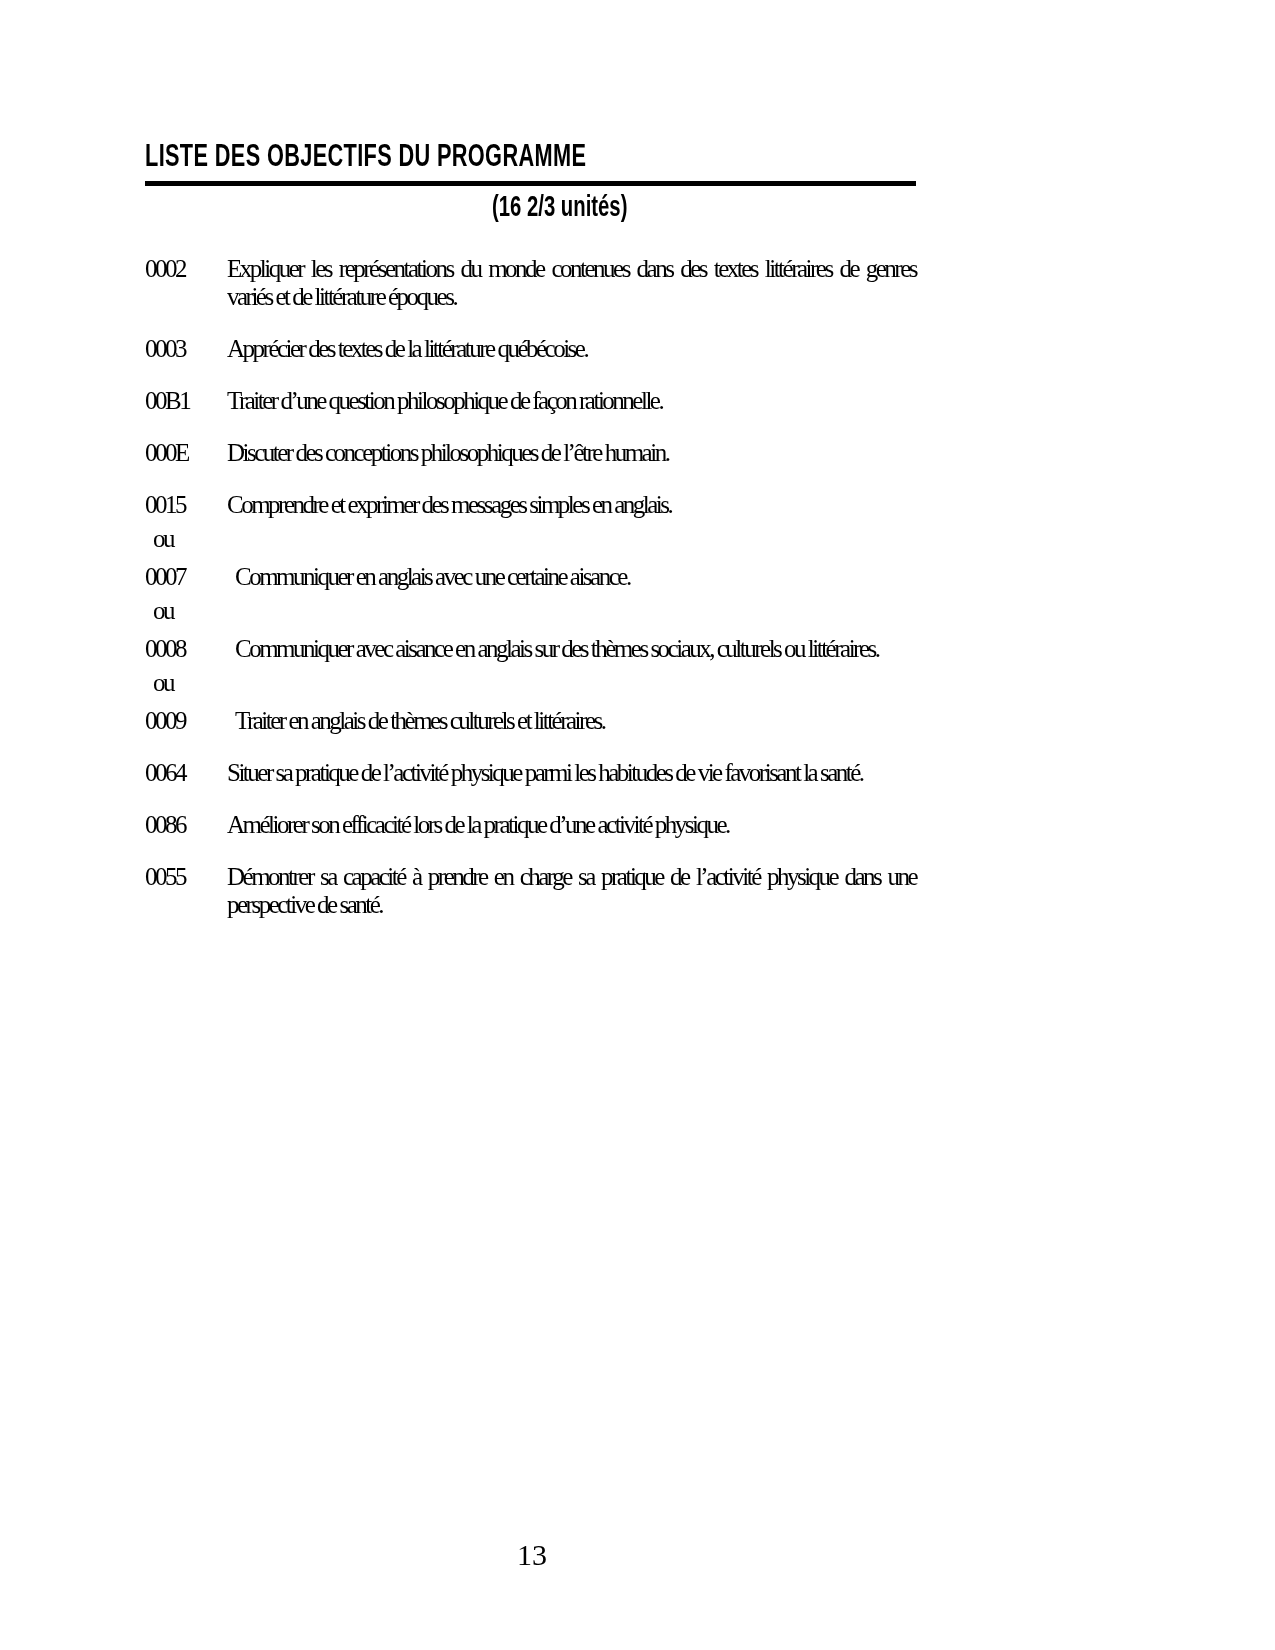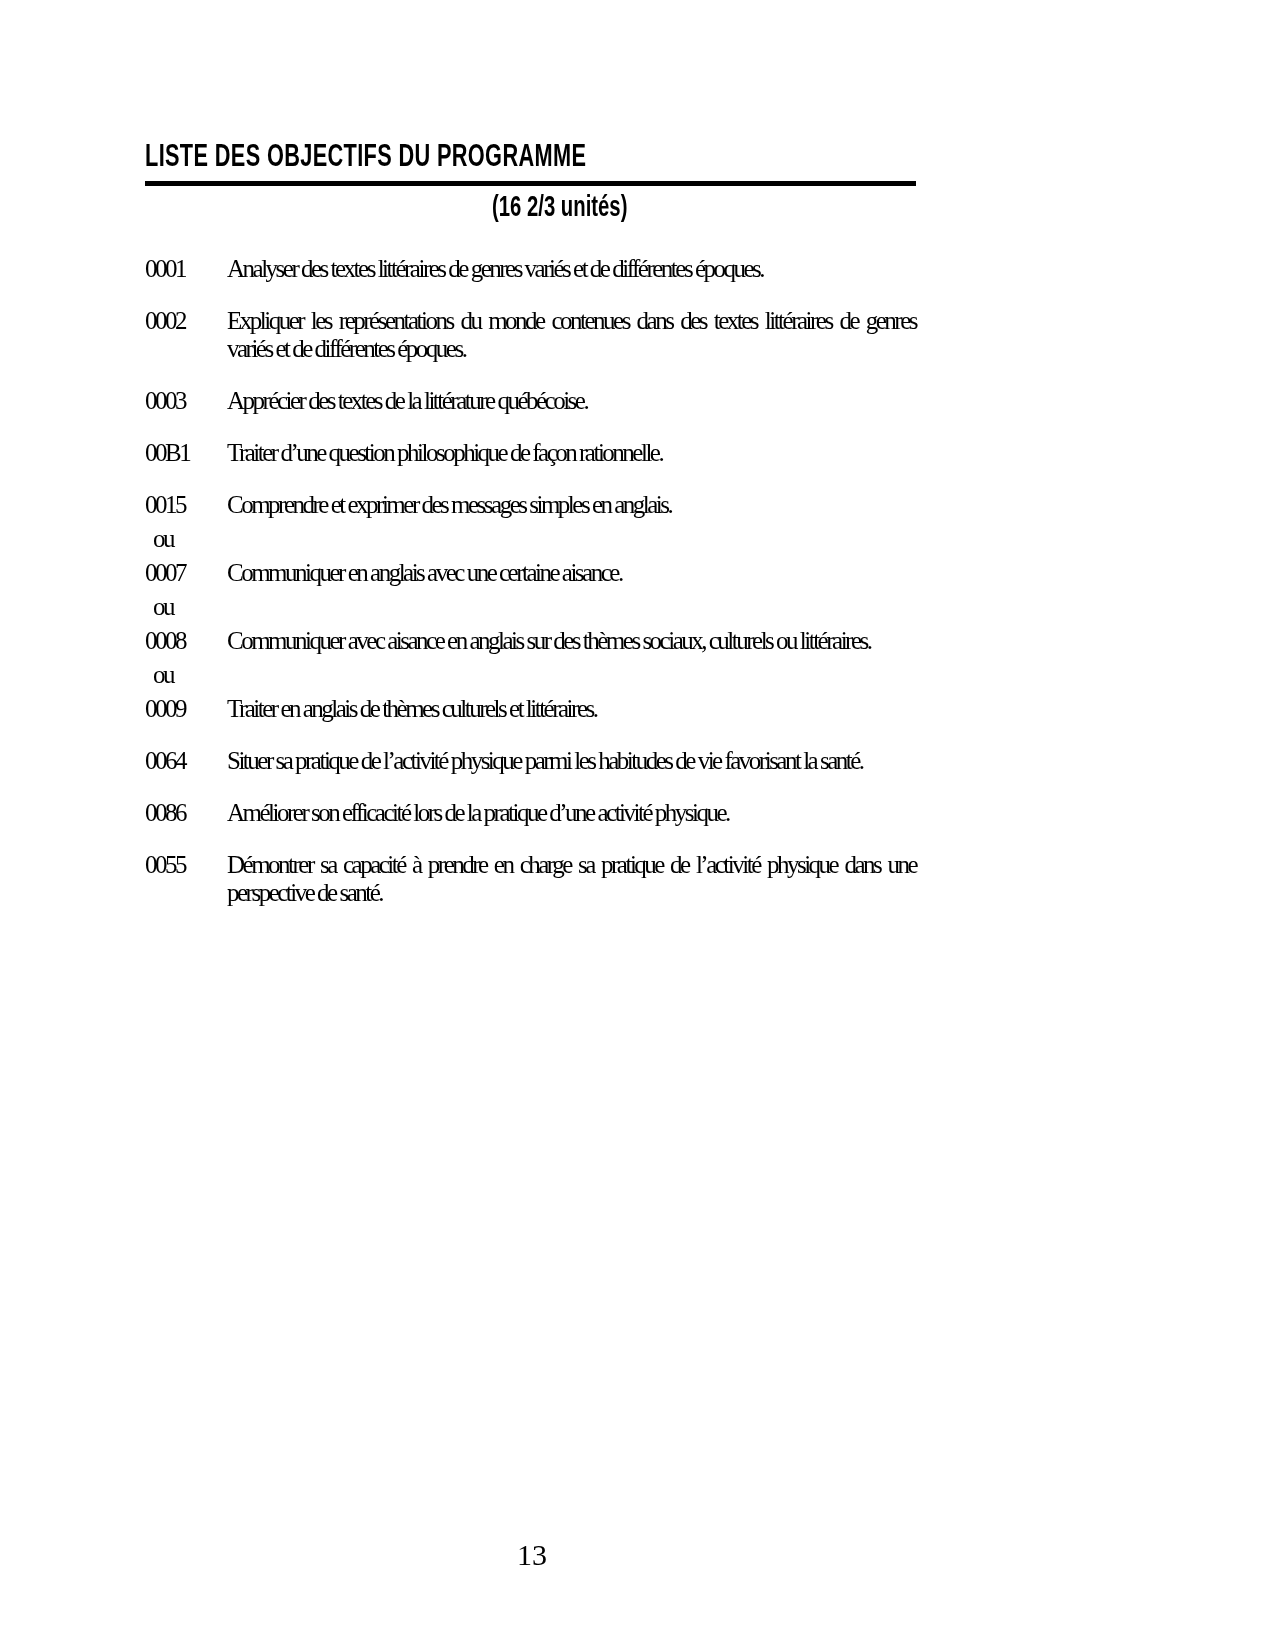--- a/index.html
+++ b/index.html
@@ -65,21 +65,21 @@
   }
 
   .objectives {
     margin-top: 0;
     padding-top: 10px;
     font-size: 25px;
     letter-spacing: -0.1em;
   }
   .row { display: flex; }
   .row.obj { margin-top: 24px; line-height: 28px; }
-  .row.obj.tight { margin-top: 0; }
+  .row.obj.tight { margin-top: 12px; gap: 8px; }
   .row.or { margin: 8px; line-height: 24px; }
   .code { width: 82px; flex: none; }
   .objtext {
     width: 900px;
     text-align: justify;
     text-justify: inter-word;
   }
 
   .page-number {
     position: absolute;
@@ -104,34 +104,34 @@
 
     <div class="rule"></div>
 
 
     <div class="units">
       <span class="scale">(16 2/3 unités)</span>
     </div>
 
     <div class="objectives" id="objectives-list">
         <div class="row obj">
-          <div class="code">0001</div>
-          <div class="objtext">Analyser des textes littéraires de genres variés et de différentes époques.</div>
-        </div>
-        <div class="row obj">
           <div class="code">0002</div>
-          <div class="objtext">Expliquer les représentations du monde contenues dans des textes littéraires de genres variés et de différentes époques.</div>
+          <div class="objtext">Expliquer les représentations du monde contenues dans des textes littéraires de genres variés et de littérature époques.</div>
         </div>
         <div class="row obj">
           <div class="code">0003</div>
           <div class="objtext">Apprécier des textes de la littérature québécoise.</div>
         </div>
         <div class="row obj">
           <div class="code">00B1</div>
           <div class="objtext">Traiter d’une question philosophique de façon rationnelle.</div>
+        </div>
+        <div class="row obj">
+          <div class="code">000E</div>
+          <div class="objtext">Discuter des conceptions philosophiques de l’être humain.</div>
         </div>
         <div class="row obj">
           <div class="code">0015</div>
           <div class="objtext">Comprendre et exprimer des messages simples en anglais.</div>
         </div>
         <div class="row or">
           <div class="code">ou</div>
         </div>
         <div class="row obj tight">
           <div class="code">0007</div>

